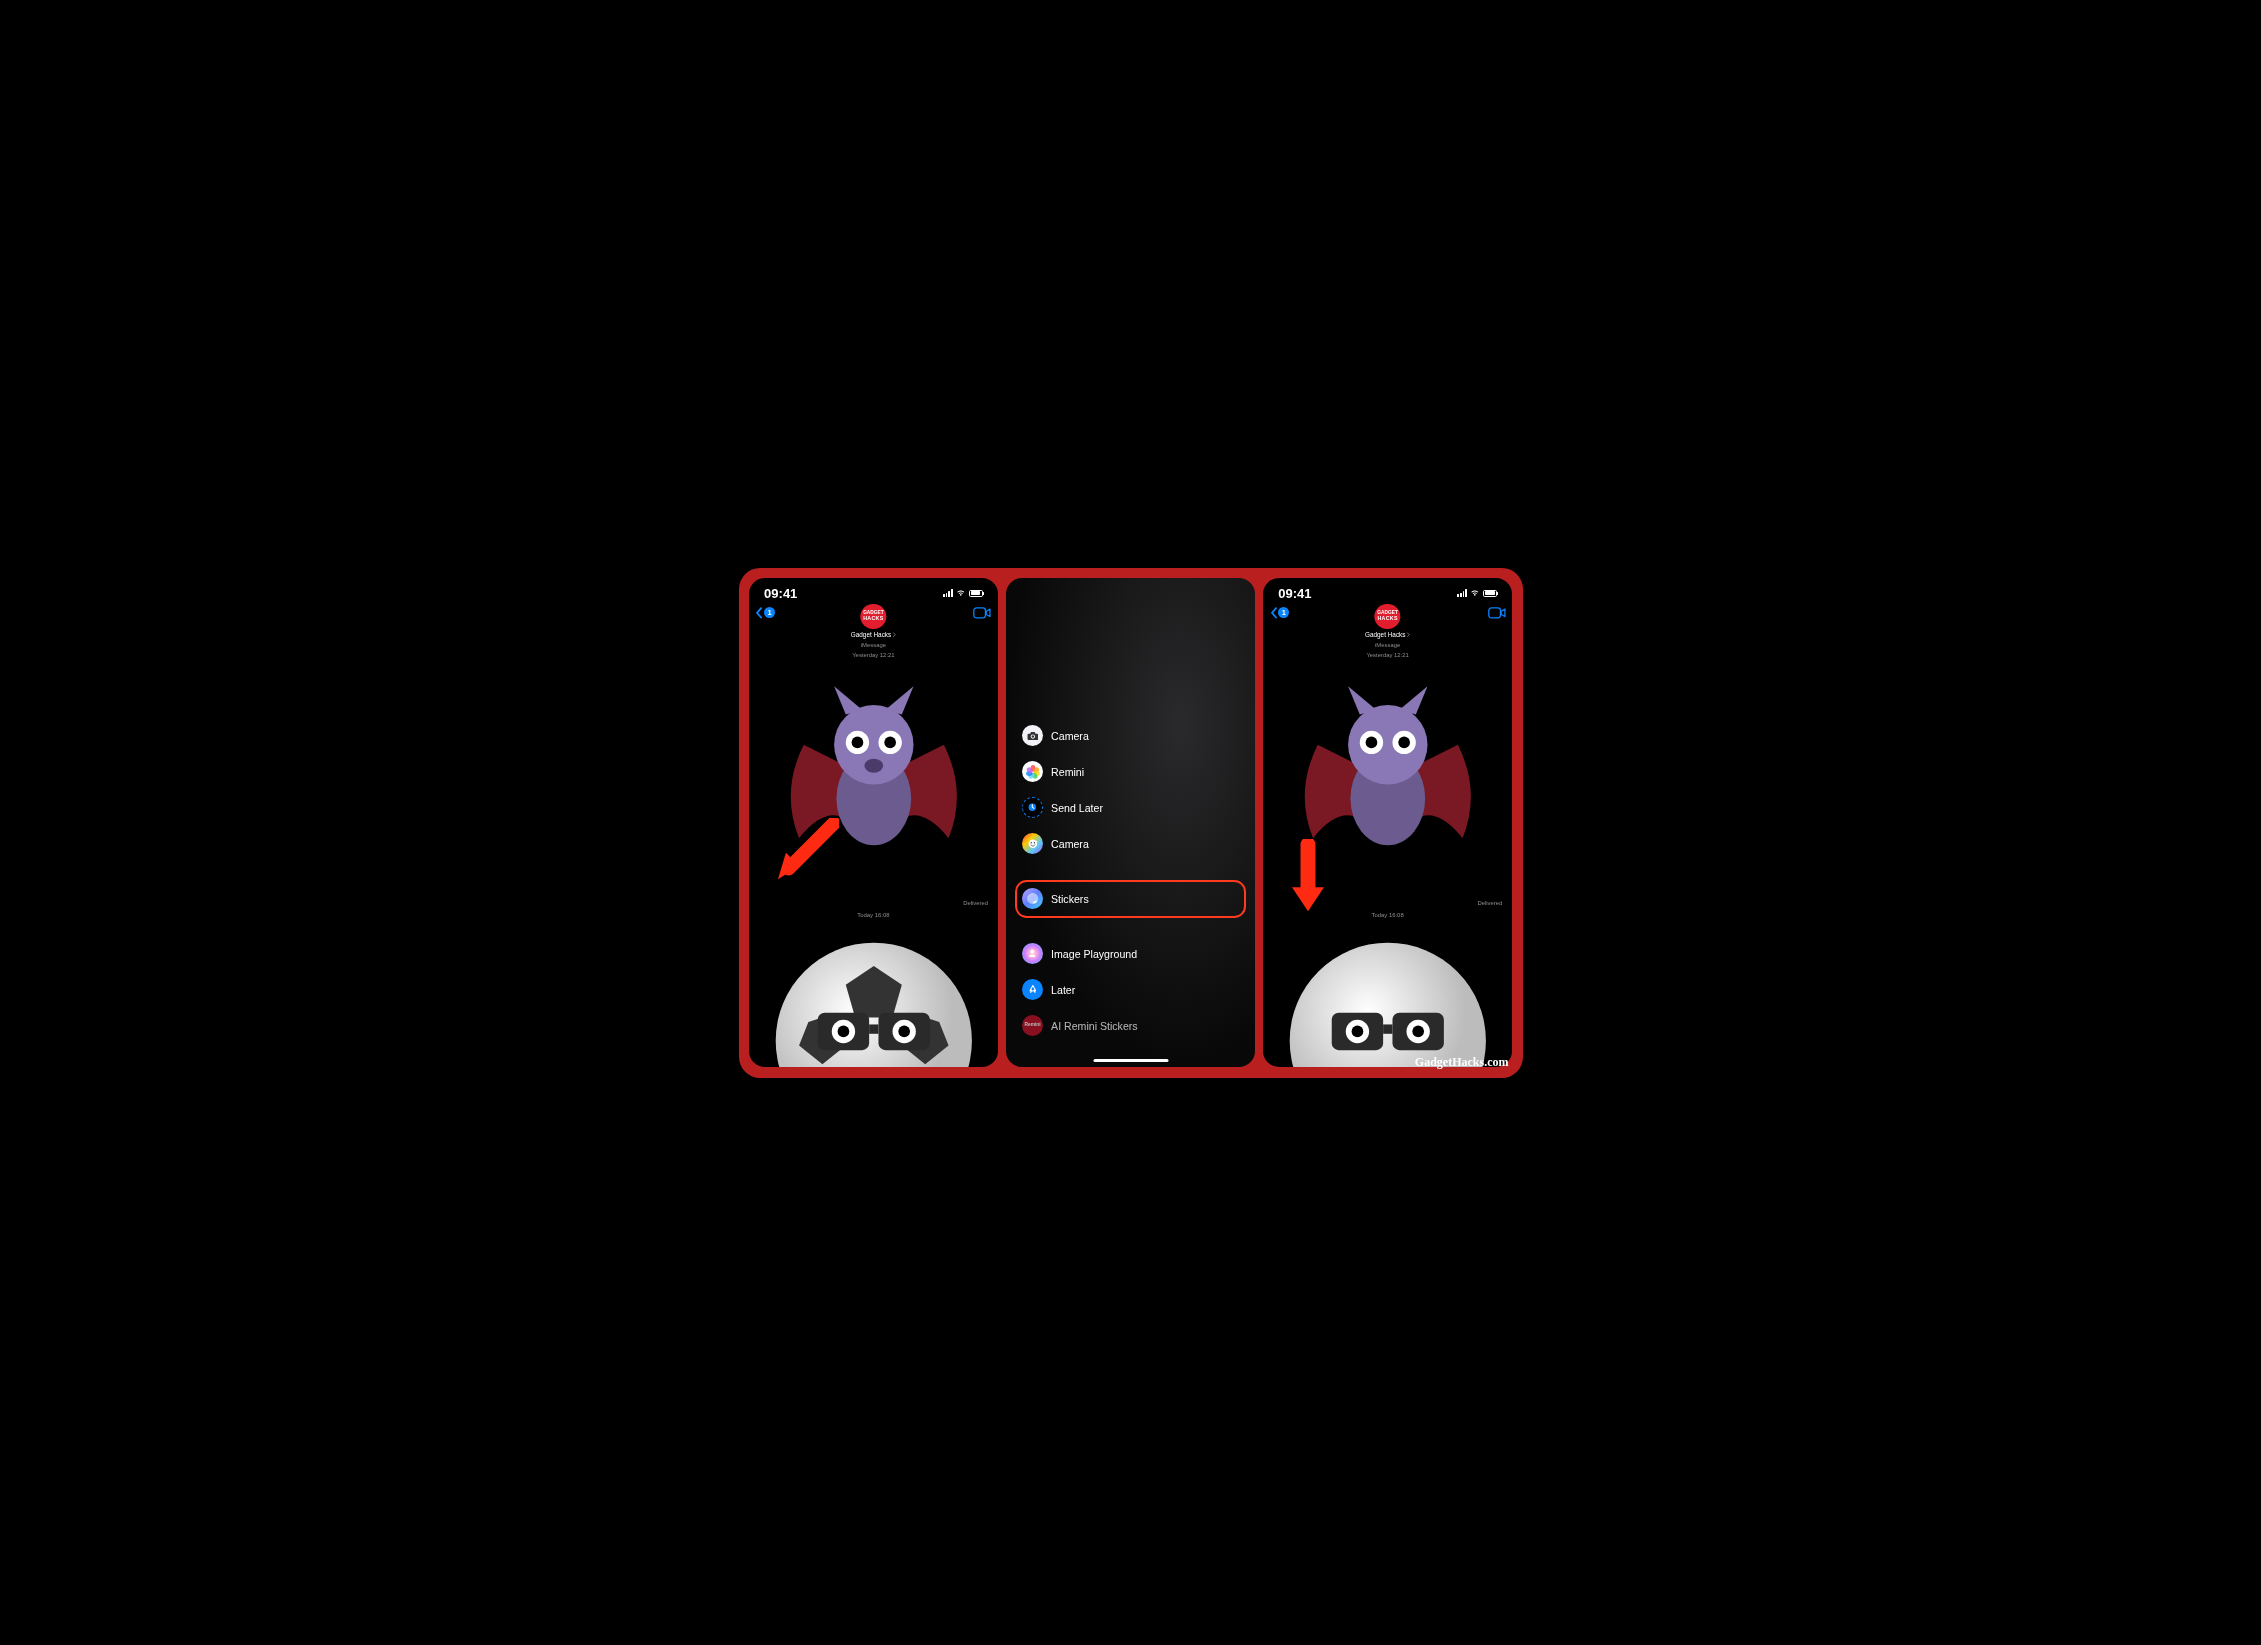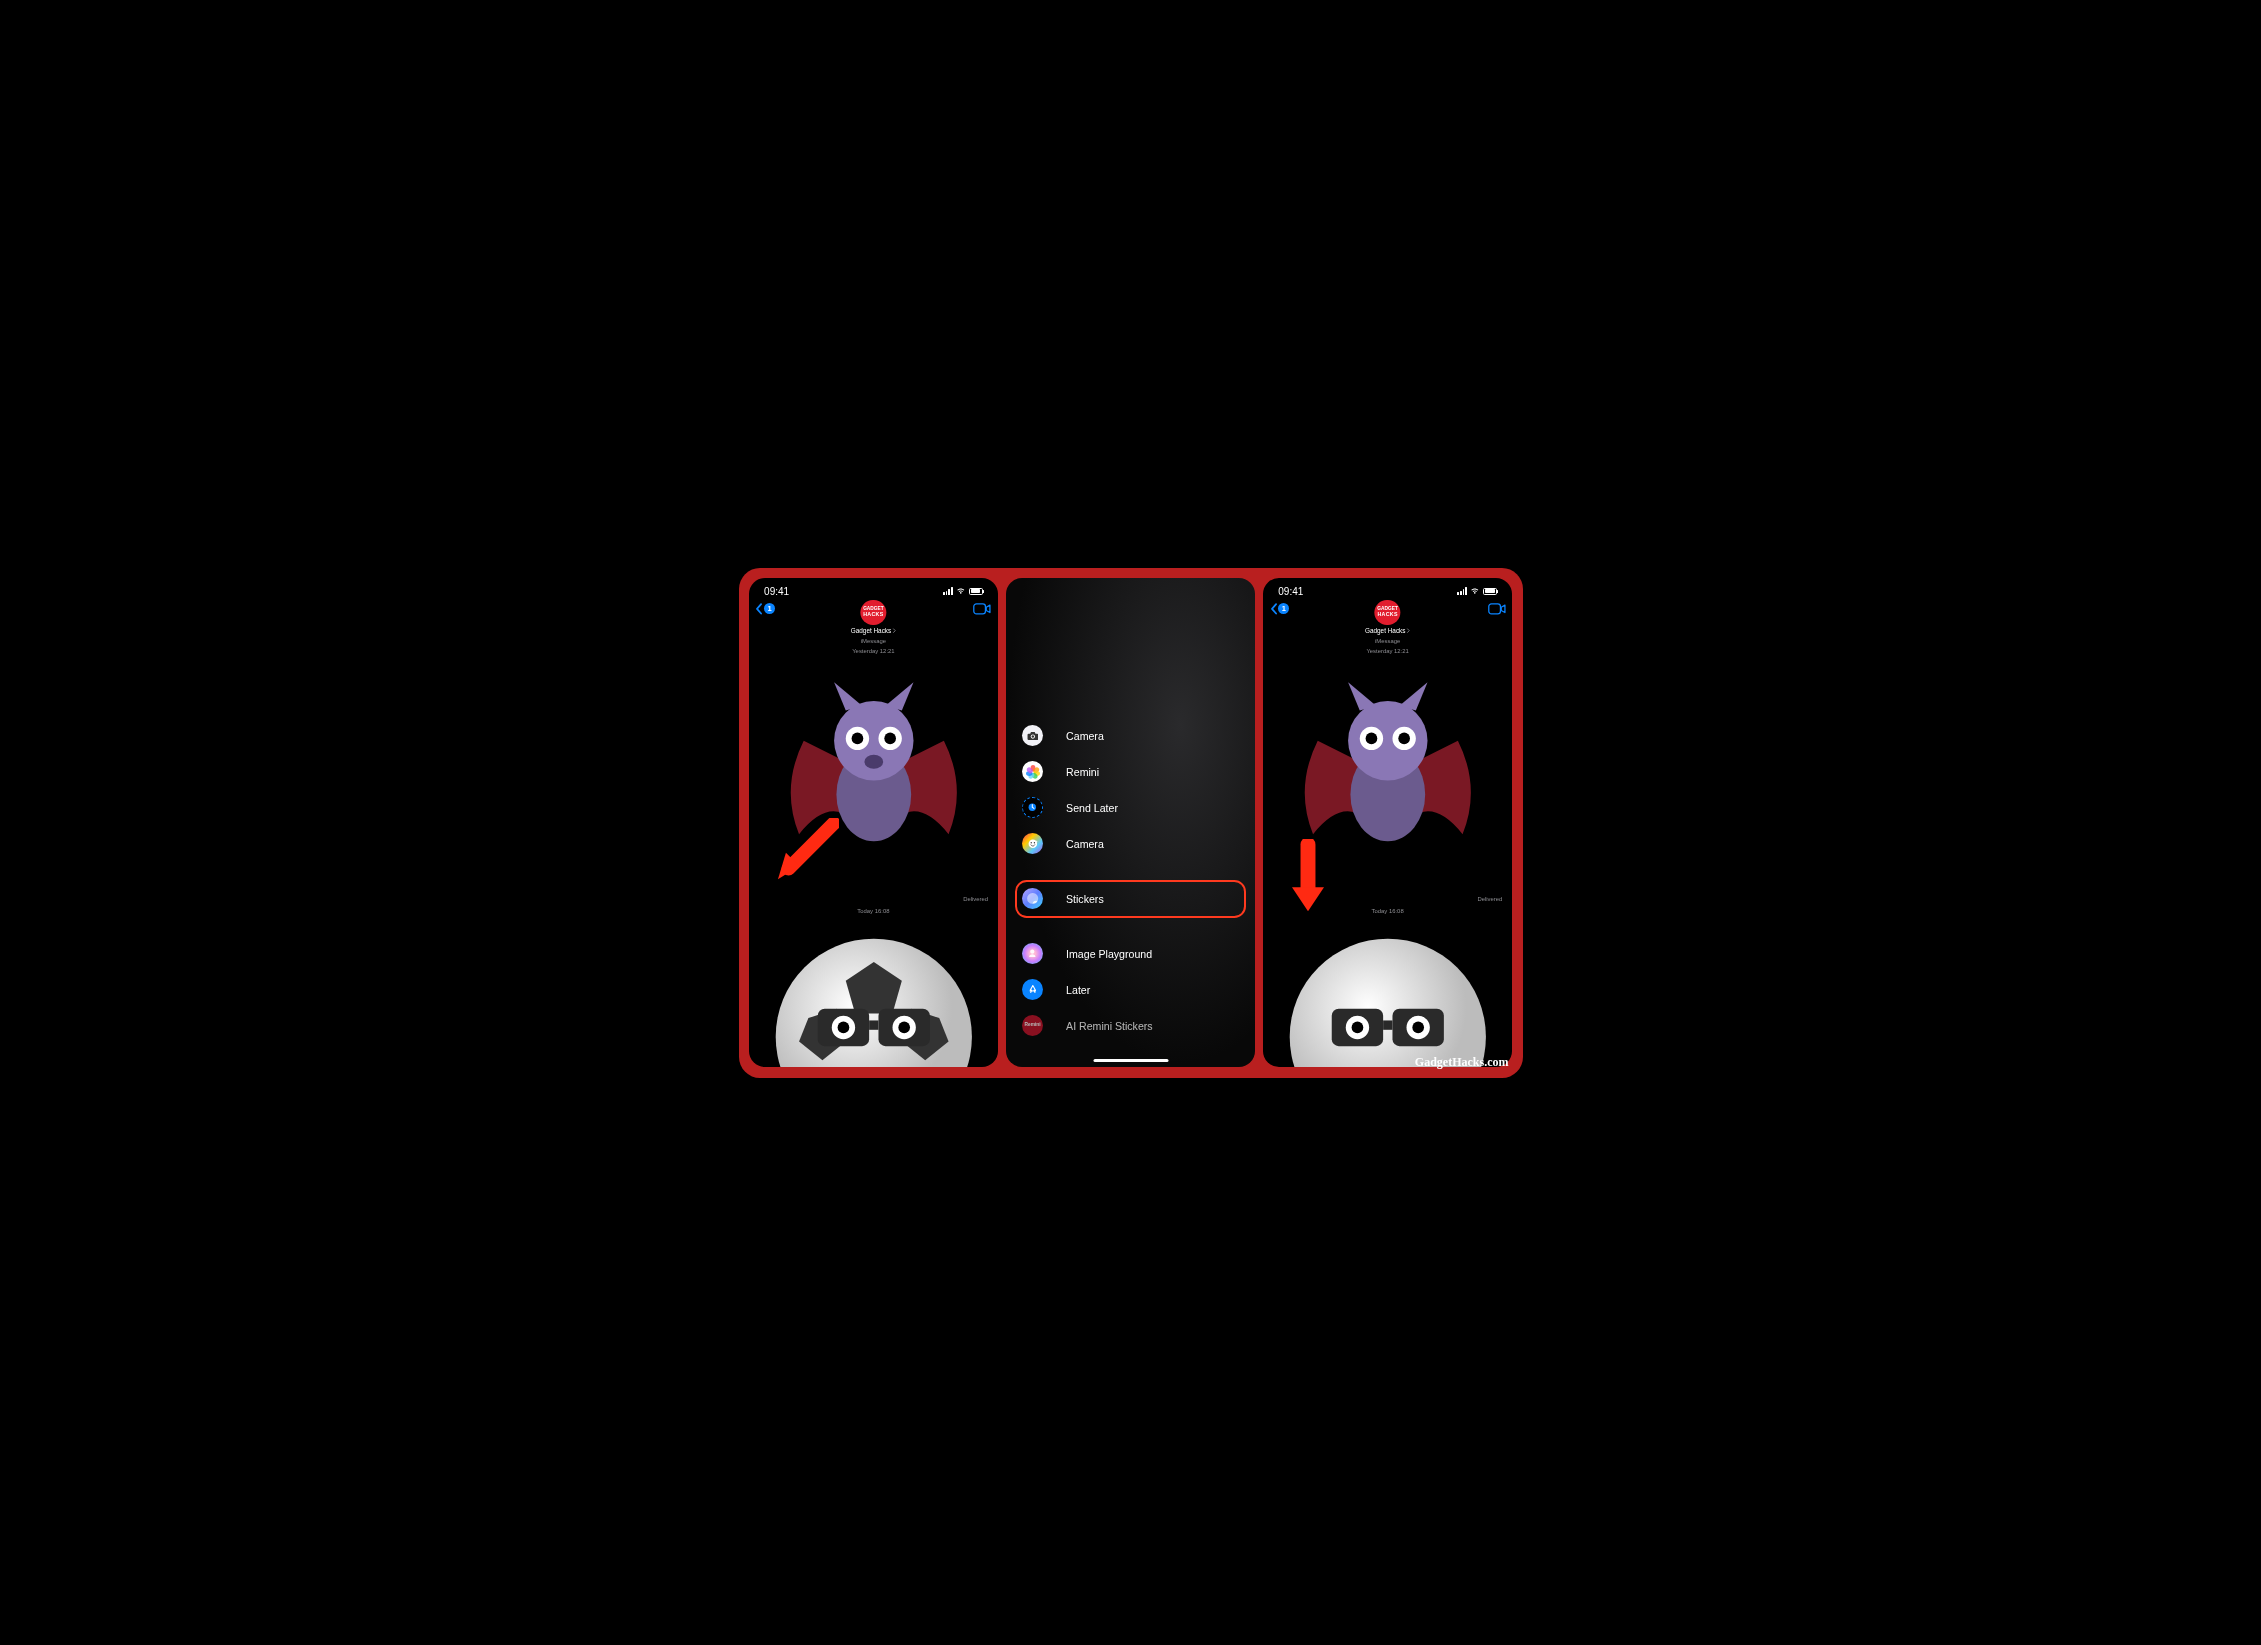--- a/index.html
+++ b/index.html
@@ -30,22 +30,22 @@
     flex-direction: column;
     position: relative;
     color: #fff;
   }
   
   .status-bar {
     display: flex;
     justify-content: space-between;
     align-items: center;
     padding: 7.5px 15px 3.2px;
-    font-size: 10px;
-    font-weight: 400;
+    font-size: 13px;
+    font-weight: 700;
   }
   .status-right { display: flex; gap: 3.2px; align-items: center; }
   .bars { display: flex; gap: 1.1px; align-items: flex-end; }
   .bar { width: 1.6px; background: #fff; border-radius: 0.5px; }
   .battery {
     width: 14px; height: 7px;
     border: 0.8px solid #fff; border-radius: 1.6px;
     position: relative;
   }
   .battery::after {
@@ -97,21 +97,21 @@
   .timestamp { text-align: center; color: #8e8e93; font-size: 5.9px; margin: 2.1px 0; }
   .sticker-row { display: flex; justify-content: flex-end; margin: 3.2px 0; }
   .delivered { text-align: right; color: #8e8e93; font-size: 5.9px; margin-right: 2.1px; }
 
   
   .phone.menu {
     background: radial-gradient(ellipse at 70% 30%, #2a2a2c 0%, #080808 70%);
   }
   .menu-list { margin-top: auto; padding: 0 10.6px 23.4px; }
   .menu-item {
-    display: flex; align-items: center; gap: 23px;
+    display: flex; align-items: center; gap: 8px;
     padding: 7.5px 5.3px; border-radius: 11.7px;
     font-size: 10.6px; color: #fff;
   }
   .menu-item.highlighted {
     border: 2.1px solid #ff3a1f;
     margin: 18px -2.1px;
     padding: 6.4px 5.3px;
   }
   .menu-icon {
     width: 21px; height: 21px; border-radius: 50%;

